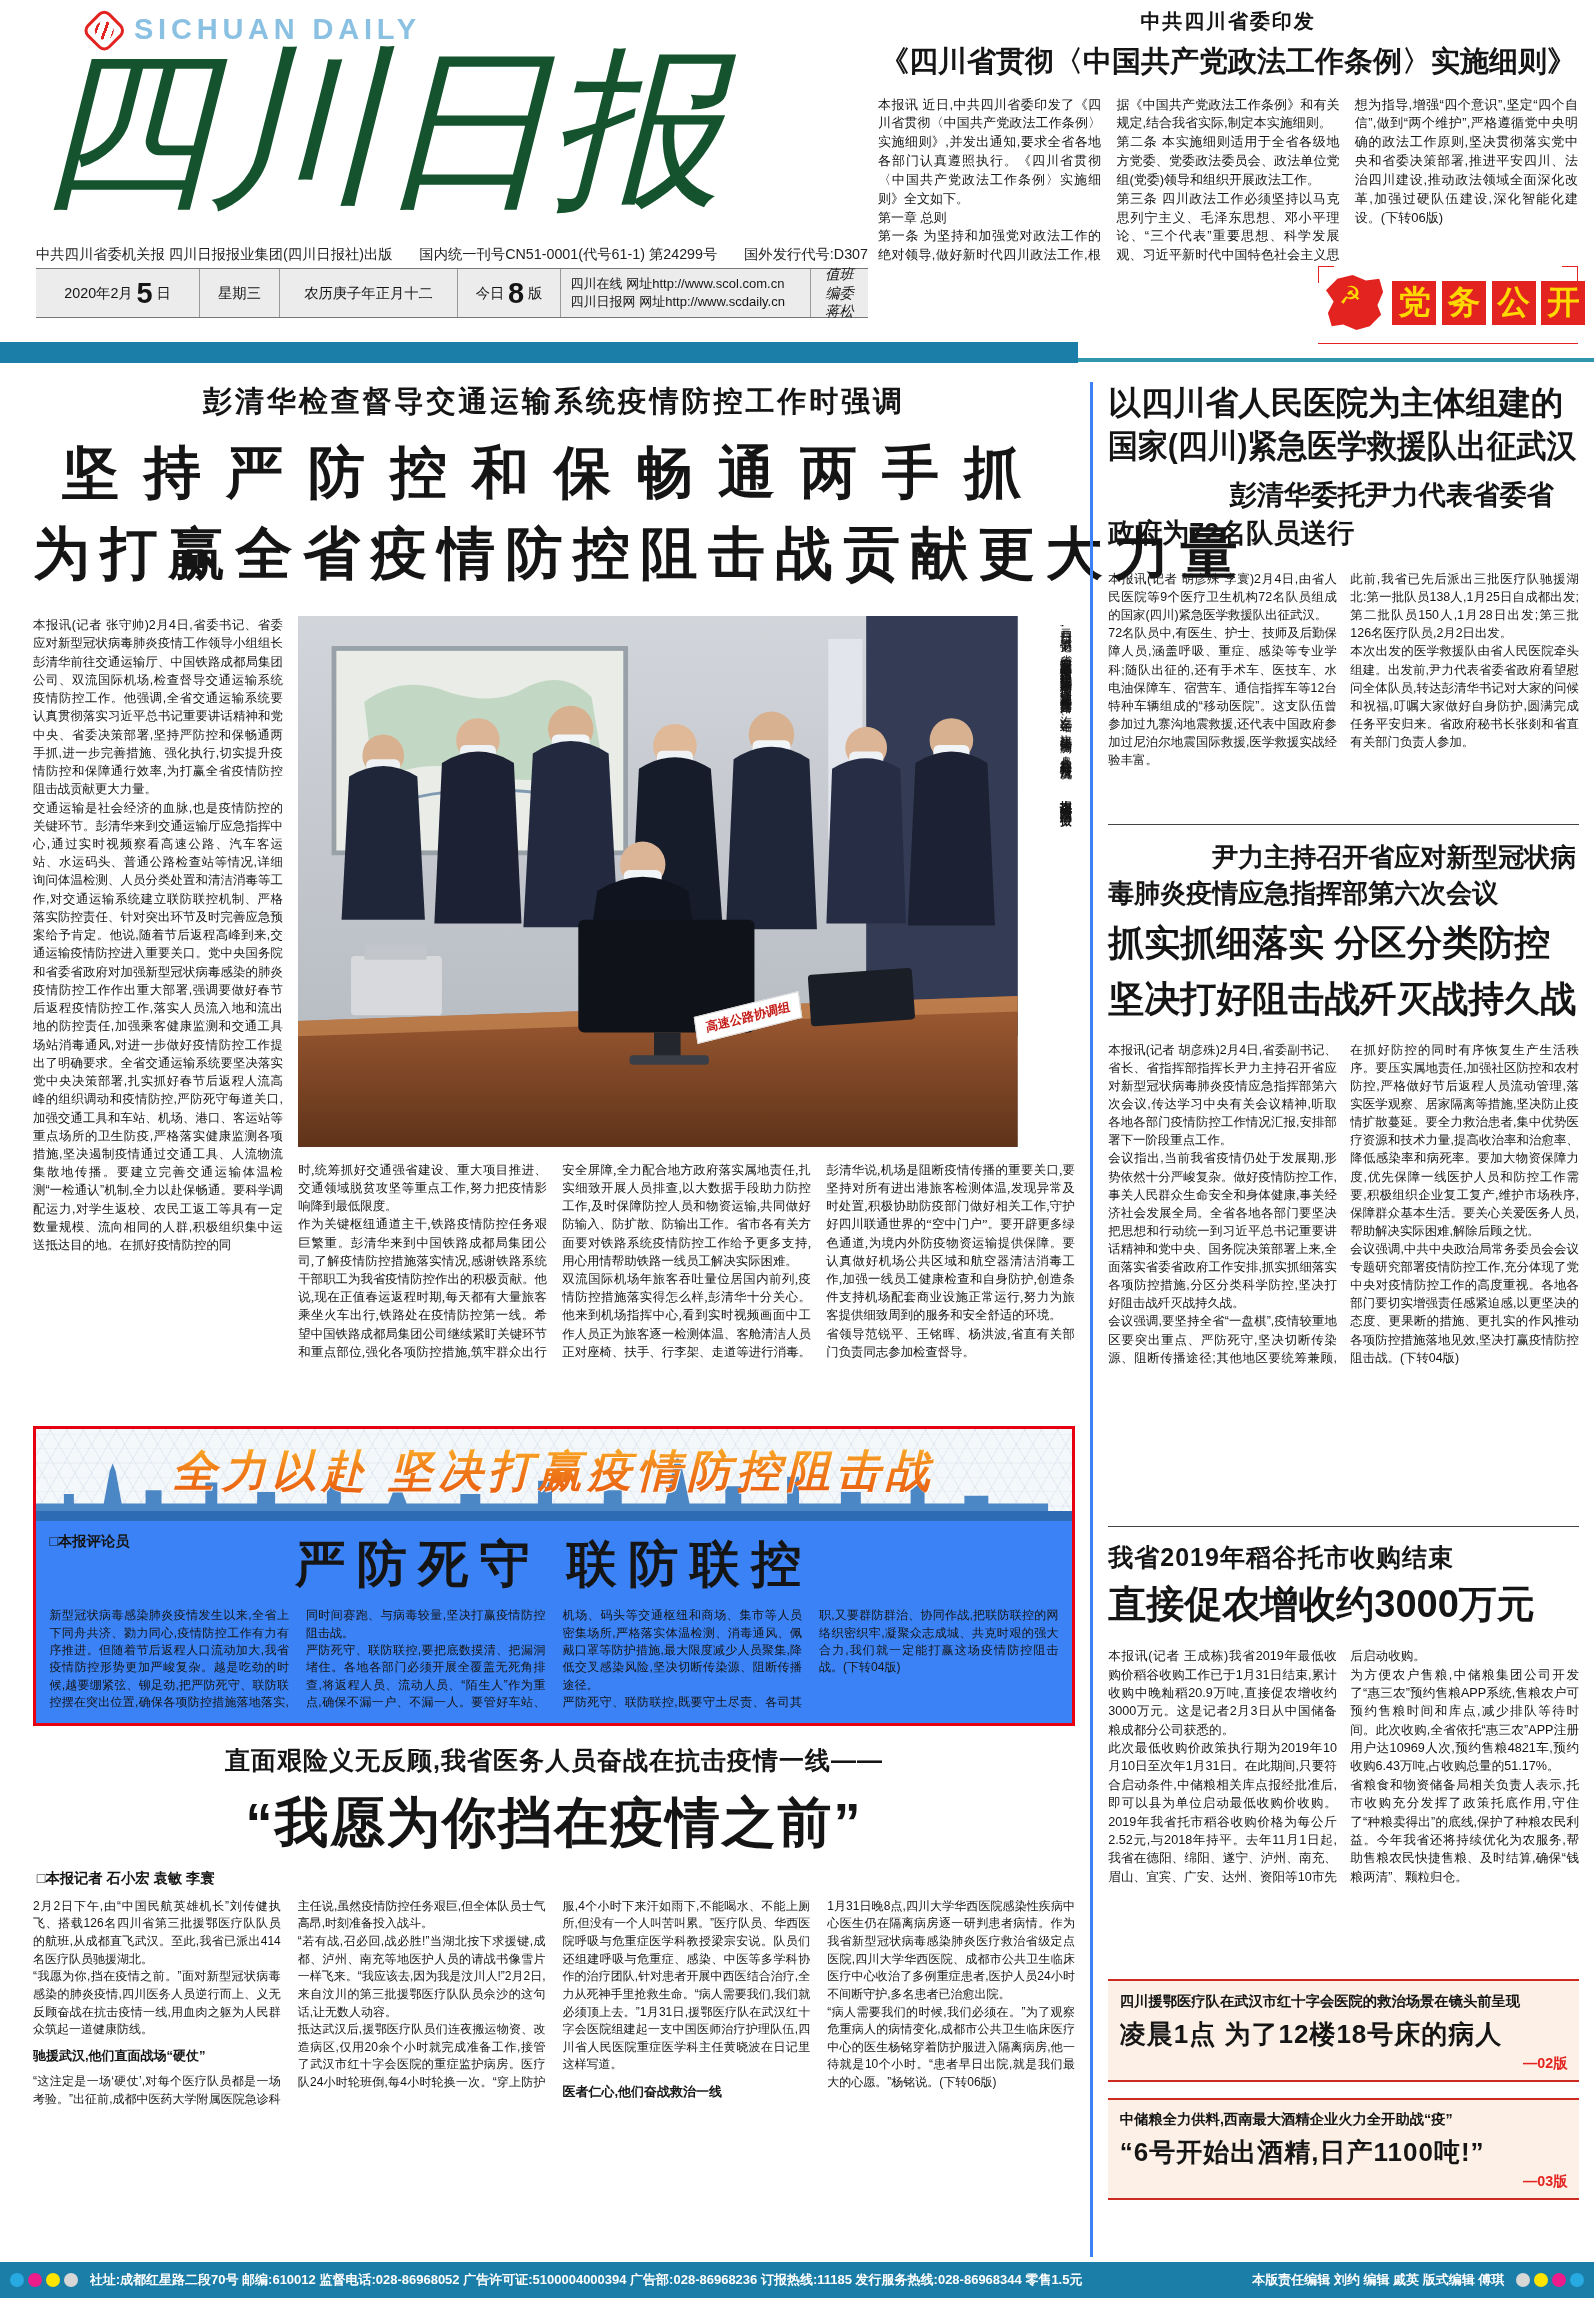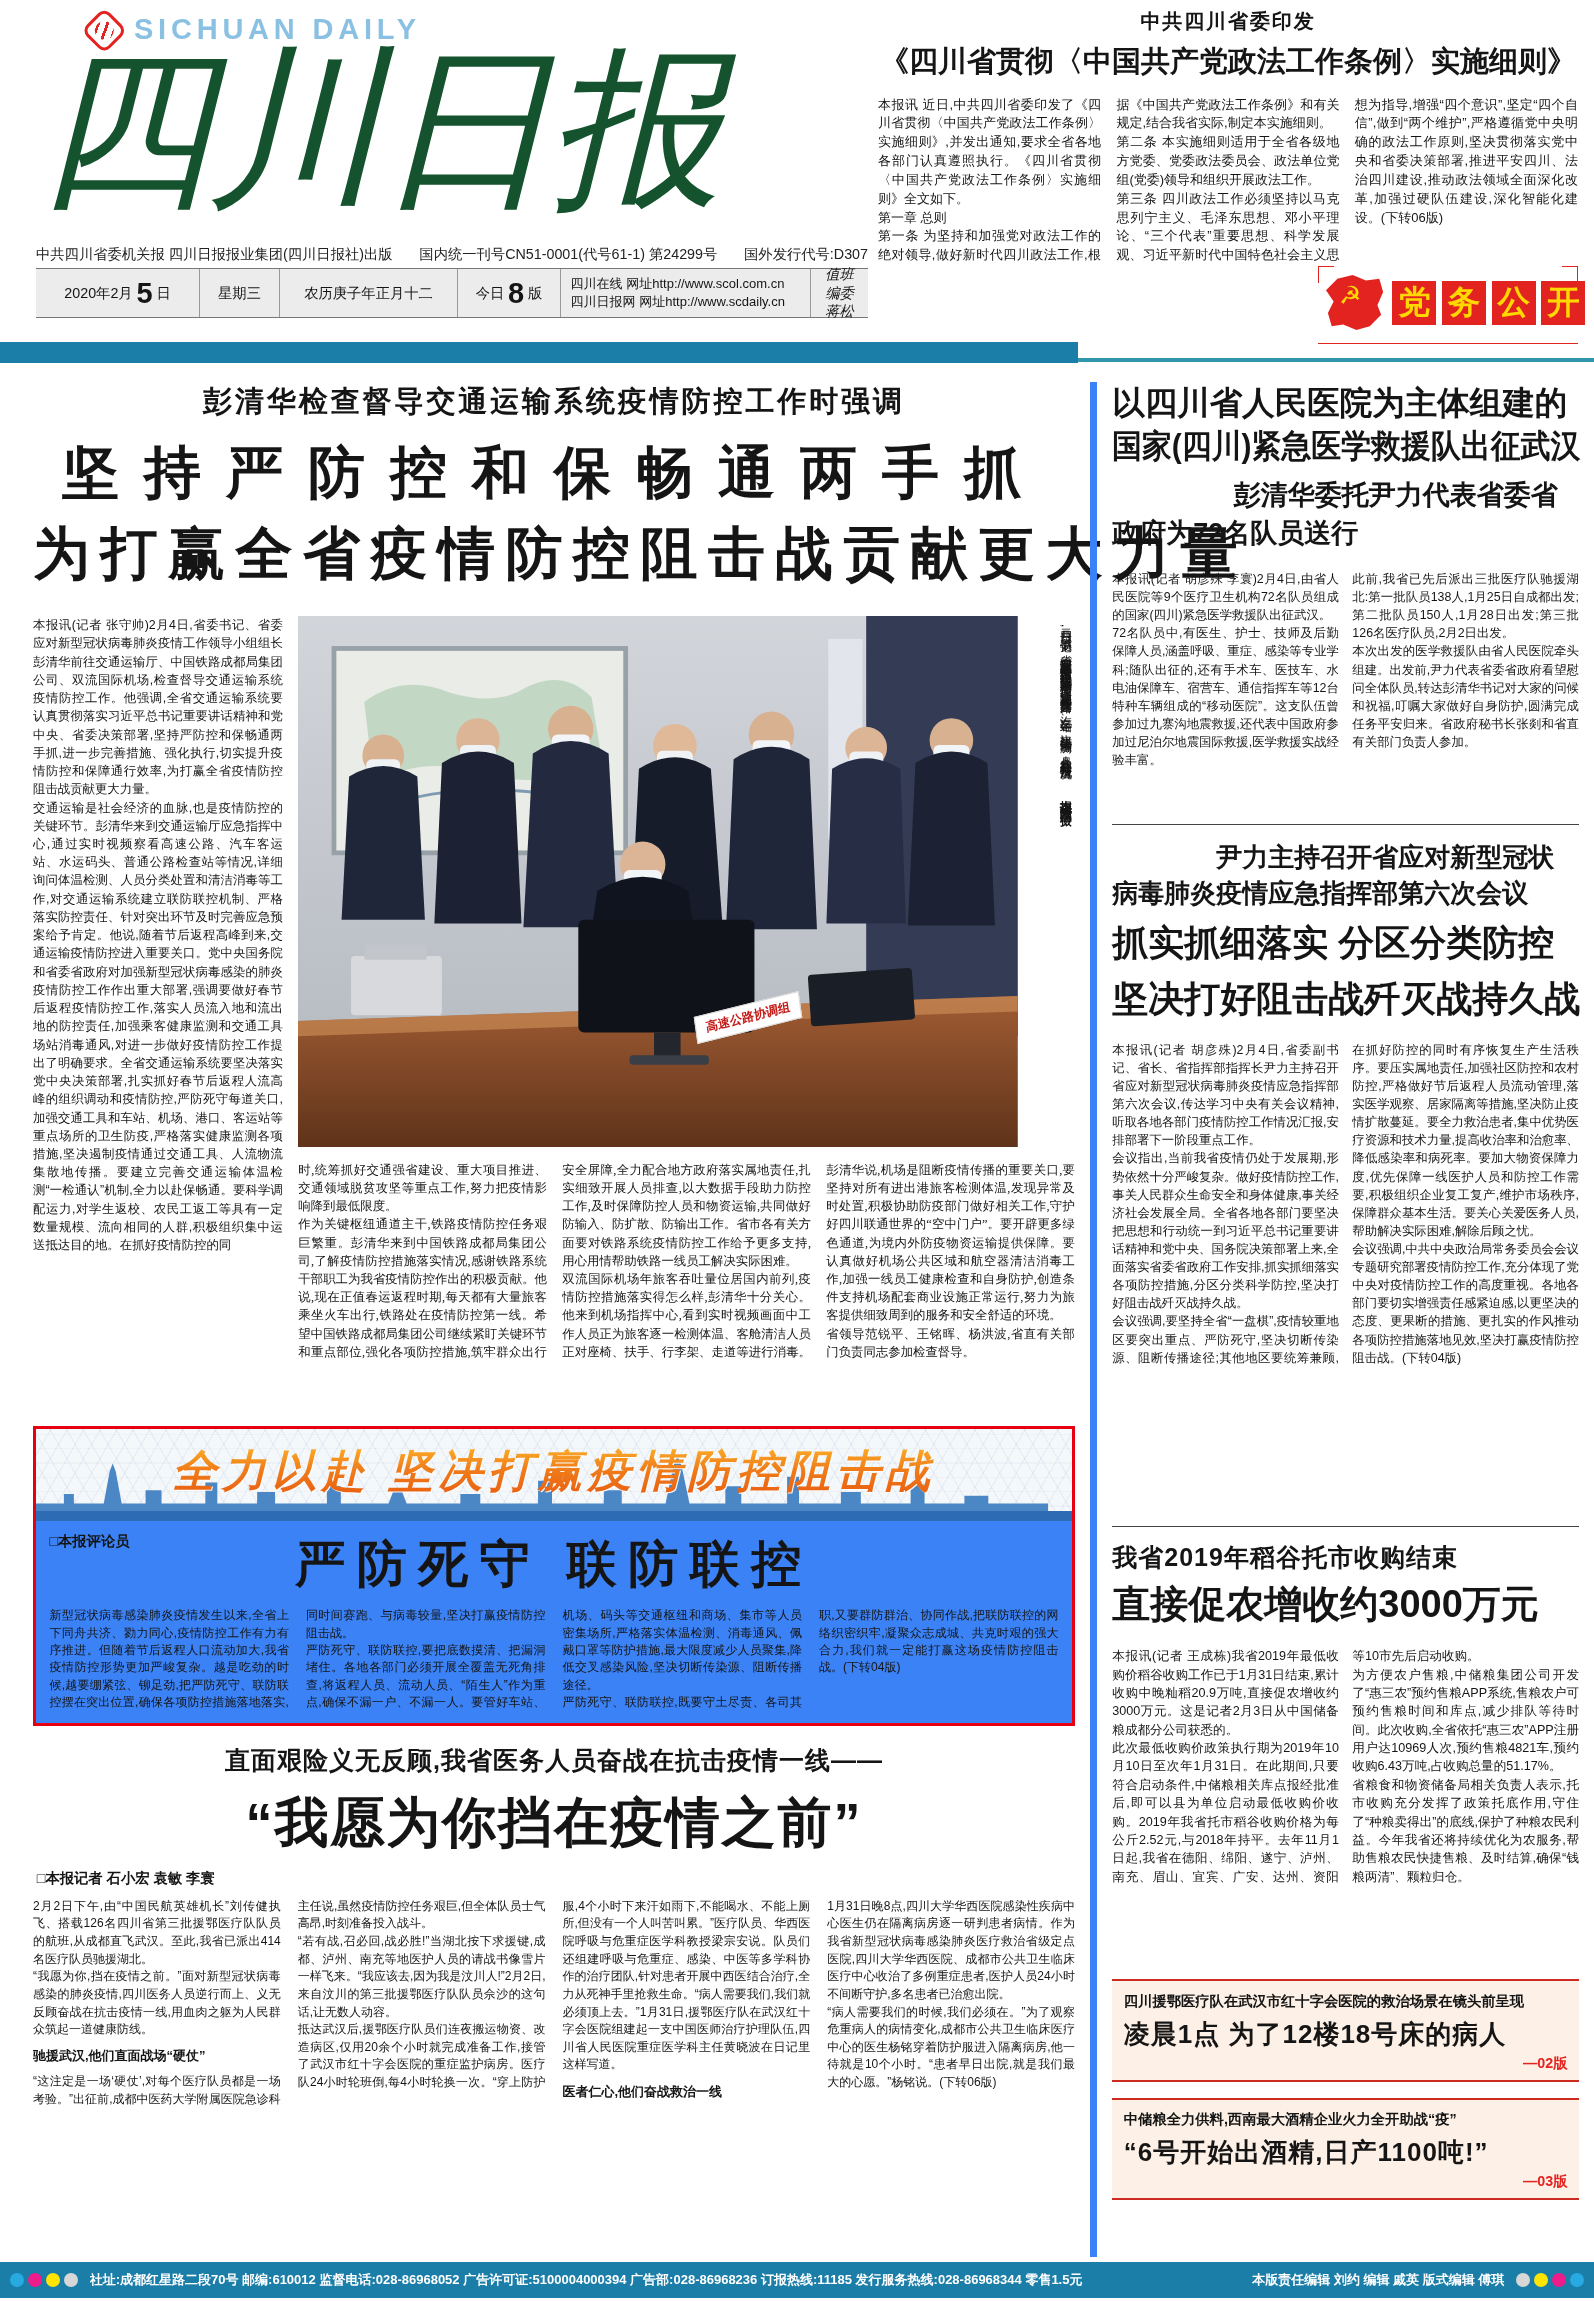--- a/index.html
+++ b/index.html
@@ -90,21 +90,21 @@
   .front { position:absolute; left:33px; top:1744px; width:1042px; }
   .f-kicker { text-align:center; font-size:25px; font-weight:700; letter-spacing:1px; }
   .f-headline { text-align:center; font-size:54px; font-weight:900; letter-spacing:1.9px; margin-top:9.6px; }
   .f-byline { font-size:14.3px; font-weight:700; margin:9.6px 0 0 3.8px; }
   .f-body { margin-top:9.6px; column-count:4; column-gap:17px; font-size:12px; line-height:1.47;
     text-align:justify; height:336px; overflow:hidden; }
   .f-body .para { white-space:pre-line; margin-bottom:5.7px; }
   .f-body .subhead { font-weight:900; font-size:13px; margin:7.6px 0; }
   
   .rail { position:absolute; left:1090px; top:382px; width:489px; height:1875px;
-    border-left:7px solid #3b82f6; padding-left:15.3px; }
+    border-left:3px solid #3b82f6; padding-left:15.3px; }
   .rA-h { font-size:32.5px; font-weight:900; line-height:1.32; white-space:nowrap; }
   .rA-h.l2 { transform:scaleX(.92); transform-origin:left; }
   .rA-sub { font-size:27px; font-weight:700; line-height:1.4; margin-top:9.6px; text-indent:4.5em; }
   .r-body { margin-top:17px; column-count:2; column-gap:13.4px; font-size:12.4px; line-height:1.46;
     text-align:justify; white-space:pre-line; overflow:hidden; }
   .rA-body { height:239px; }
   .rail-hr { border-top:1px solid #444; margin:15.3px 0 13.4px; }
   .rB-kicker { font-size:26px; font-weight:700; line-height:1.4; text-indent:4em; }
   .rB-h { font-size:36px; font-weight:900; line-height:1.35; margin-top:7.6px; white-space:nowrap; }
   .rB-body { height:470px; }

